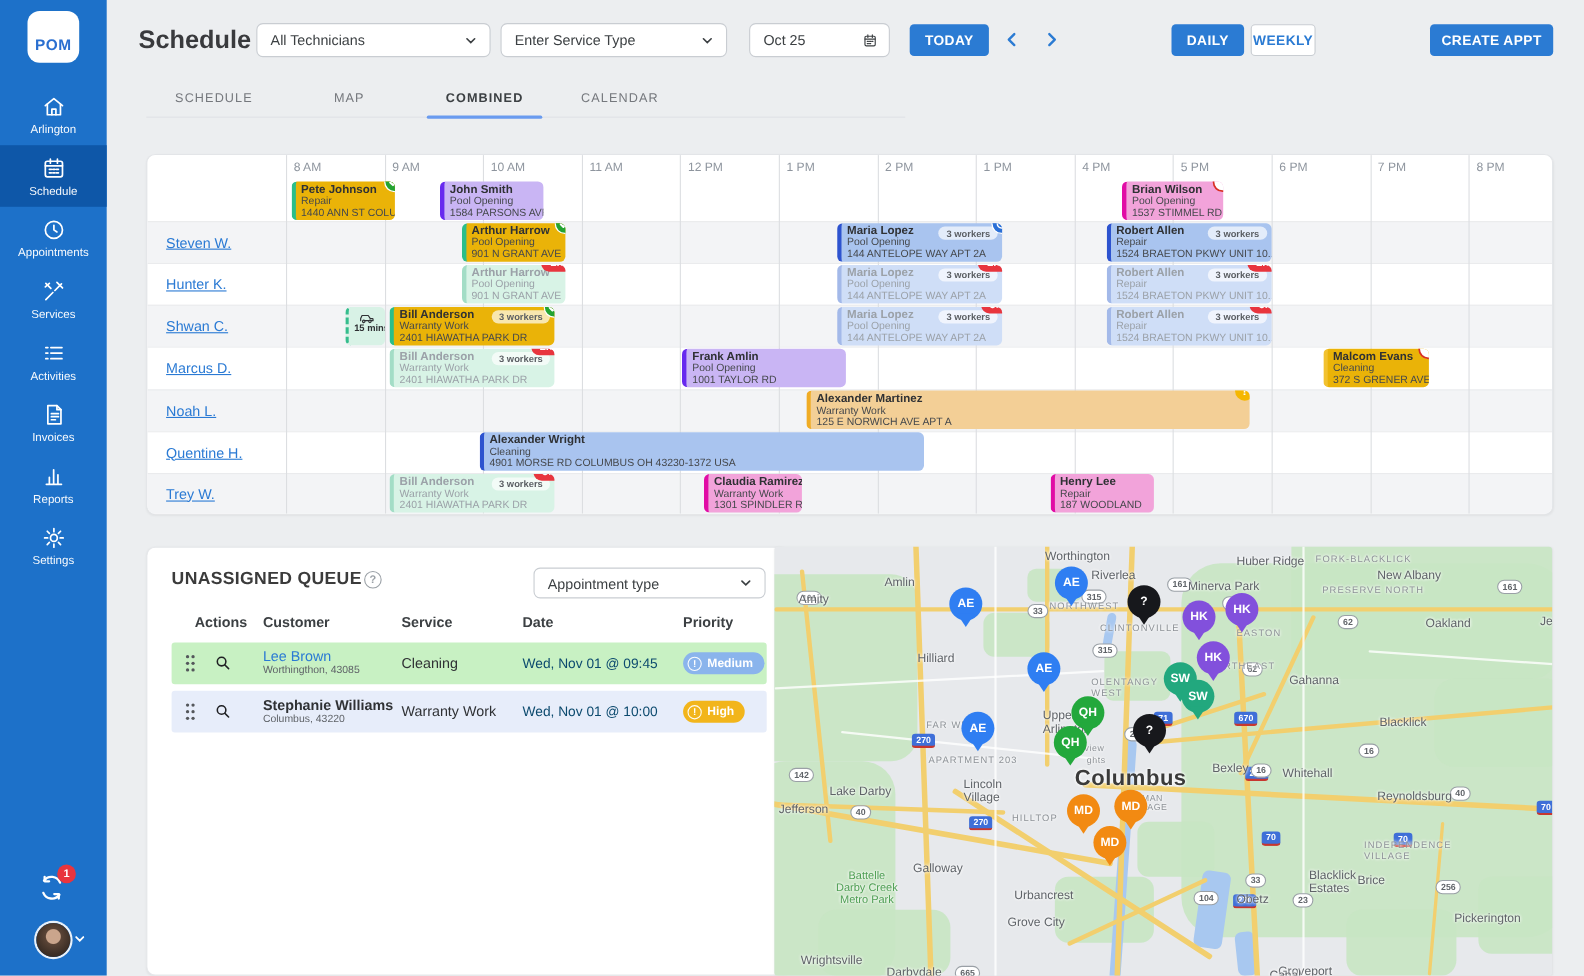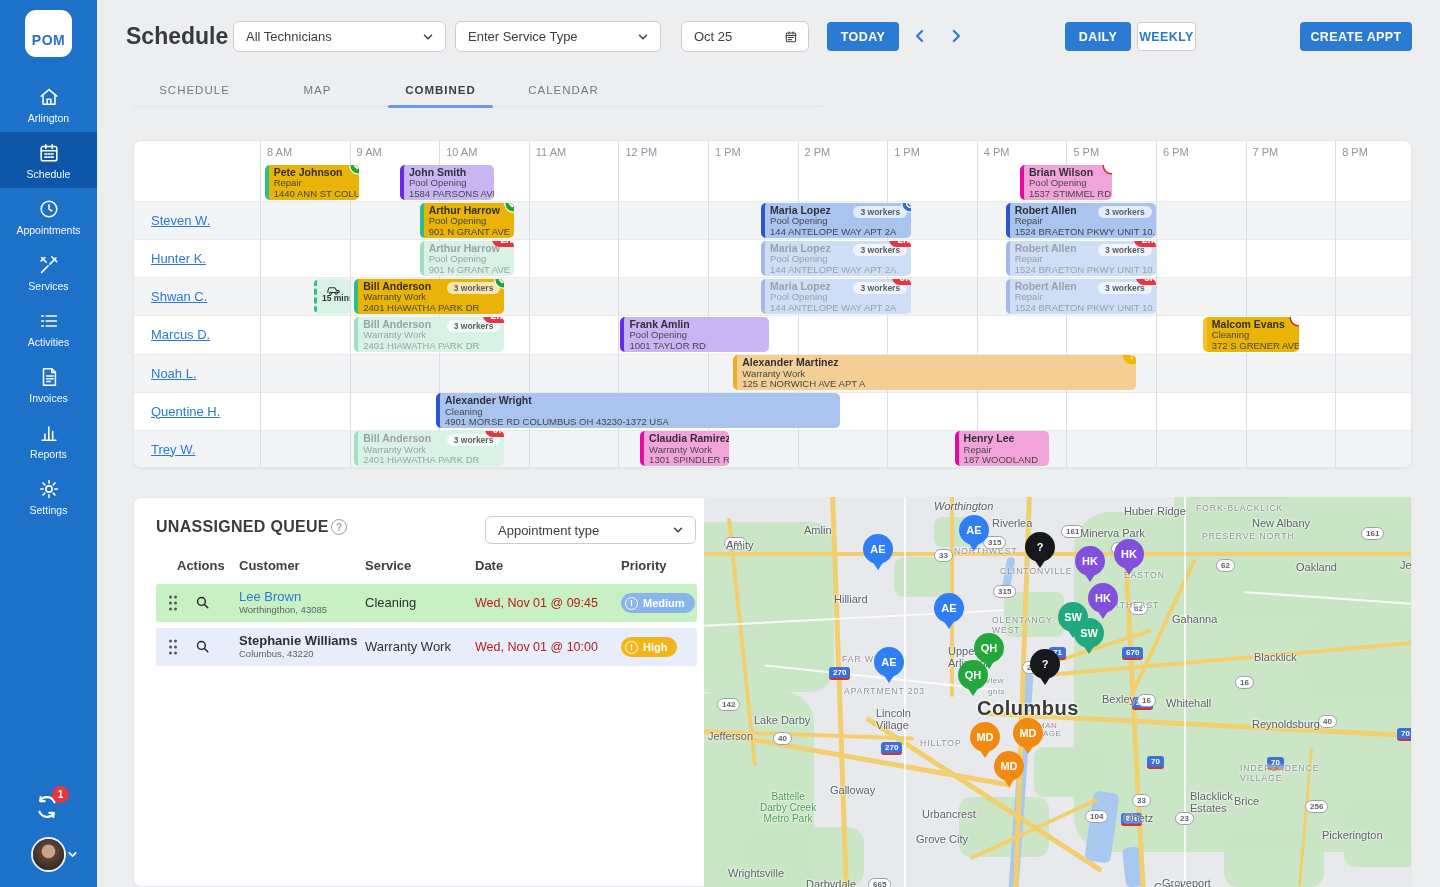--- a/index.html
+++ b/index.html
@@ -100,21 +100,21 @@
   #q-filter svg { width:14px; height:14px; }
   .q-head { position:absolute; top:60px; font-size:13px; font-weight:bold; color:#3c4043; }
   .q-row { position:absolute; left:22px; width:541px; height:38px; border-radius:3px; }
   .q-row .drag { position:absolute; left:12px; top:11px; color:#54575b; cursor:grab; } .q-row .drag svg { width:10px; height:16px; }
   .q-row .mag { position:absolute; left:38px; top:10px; color:#202124; cursor:pointer; } .q-row .mag svg { width:17px; height:17px; }
   .q-cust { position:absolute; left:83px; top:5px; }
   .q-cname { font-size:13px; color:#2f3134; font-weight:bold; line-height:15px; }
   .q-cname.link { color:#2a7ad4; font-weight:normal; cursor:pointer; }
   .q-csub { font-size:9.5px; color:#5f6368; }
   .q-serv { position:absolute; left:209px; top:11px; font-size:13px; color:#2f3134; }
-  .q-date { position:absolute; left:319px; top:12px; font-size:12.5px; color:#b91c1c; }
+  .q-date { position:absolute; left:319px; top:12px; font-size:12.5px; color:#0c4a6e; }
   .q-pill { position:absolute; left:465px; top:9px; height:20px; border-radius:10px; display:flex; align-items:center;
             padding:0 10px 0 4px; color:#fff; font-size:11px; font-weight:bold; }
   .q-pill .bang { width:13px; height:13px; border:1.5px solid rgba(255,255,255,.95); border-radius:50%; font-size:9px;
                   display:flex; align-items:center; justify-content:center; margin-right:5px; font-weight:bold; }
   .p-medium { background:#8ab4ec; } .p-high { background:#f2b51b; }
 
   
   #map { position:absolute; left:704px; top:497px; width:707px; height:390px; background:#e7e9ec; overflow:hidden;
          border-radius:3px; box-shadow:0 1px 2px rgba(0,0,0,.05); cursor:grab; }
   .mgreen { position:absolute; background:#c8e6c3; opacity:.9; border-radius:22px; }
@@ -610,21 +610,21 @@
       <div class="shield sh-us" style="left: 471px; top: 315px;">23</div>
       <div class="shield sh-us" style="left: 381px; top: 313px;">104</div>
       <div class="shield sh-us" style="left: 601px; top: 303px;">256</div>
       <div class="shield sh-us" style="left: 13px; top: 201px;">142</div>
       <div class="shield sh-us" style="left: 164px; top: 381px;">665</div>
       <div class="shield sh-us" style="left: 407px; top: 45px;">3</div>
       <div class="mlabel ml-big" style="left: 273px; top: 200px;">Columbus</div>
       <div class="mlabel ml-town" style="left: 22px; top: 42px;">Amity</div>
       <div class="mlabel ml-town" style="left: 100px; top: 27px;">Amlin</div>
       <div class="mlabel ml-town" style="left: 130px; top: 96px;">Hilliard</div>
-      <div class="mlabel ml-town" style="left: 230px; top: 3px; font-style: italic;">Worthington</div>
+      <div class="mlabel ml-town" style="left: 246px; top: 3px;">Worthington</div>
       <div class="mlabel ml-town" style="left: 288px; top: 20px;">Riverlea</div>
       <div class="mlabel ml-town" style="left: 376px; top: 30px;">Minerva Park</div>
       <div class="mlabel ml-town" style="left: 420px; top: 8px;">Huber Ridge</div>
       <div class="mlabel ml-town" style="left: 548px; top: 20px;">New Albany</div>
       <div class="mlabel ml-town" style="left: 592px; top: 64px;">Oakland</div>
       <div class="mlabel ml-town" style="left: 696px; top: 62px;">Jersey</div>
       <div class="mlabel ml-town" style="left: 468px; top: 116px;">Gahanna</div>
       <div class="mlabel ml-town" style="left: 550px; top: 154px;">Blacklick</div>
       <div class="mlabel ml-town" style="left: 398px; top: 196px;">Bexley</div>
       <div class="mlabel ml-town" style="left: 462px; top: 200px;">Whitehall</div>

